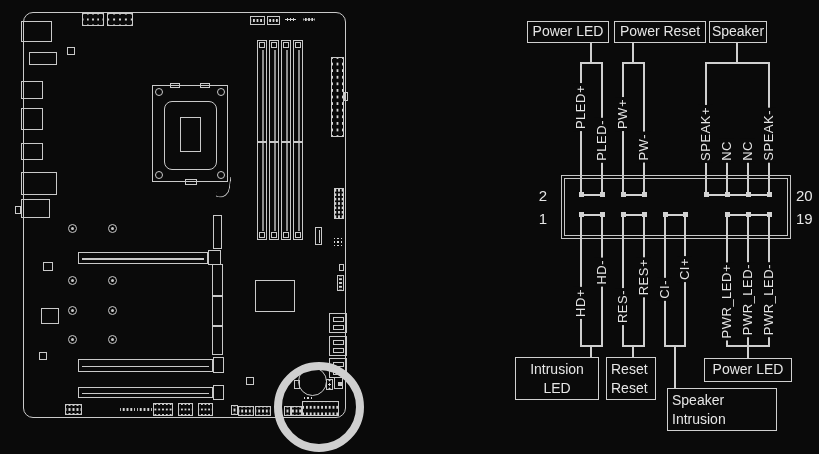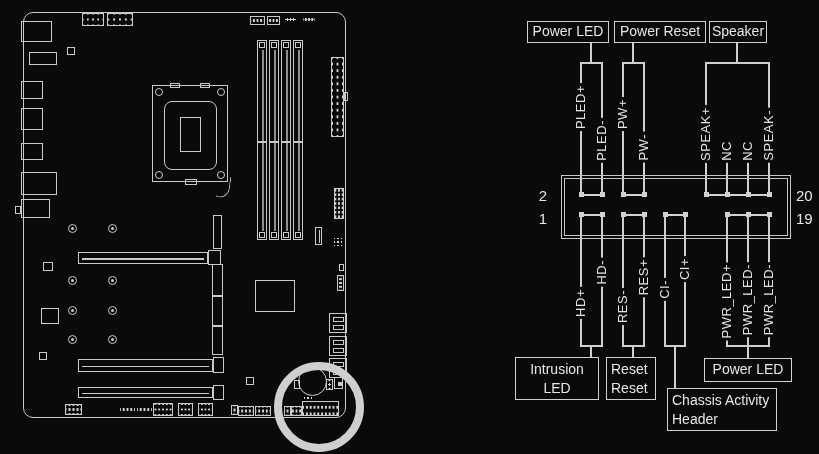--- a/index.html
+++ b/index.html
@@ -264,20 +264,19 @@
     <div class="vt" style="left:761px;top:262px;">PWR_LED-</div>
 
     <div class="tbox" style="left:515px;top:357px;width:84px;height:43px;padding-top:2px;">
       <div>Intrusion LED</div>
     </div>
     <div class="tbox left" style="left:606px;top:357px;width:50px;height:43px;padding-top:2px;">
       <div>Reset</div>
       <div>Reset</div>
     </div>
     <div class="tbox left" style="left:667px;top:388px;width:110px;height:43px;padding-top:2px;">
-      <div>Chassis Activity</div>
-      <div>Header</div>
+      <div>Speaker Intrusion</div>
     </div>
     <div class="tbox" style="left:704px;top:358px;width:88px;height:24px;line-height:21px;">
       <span>Power LED</span>
     </div>
   </div>
 </div>
 
 </body></html>

